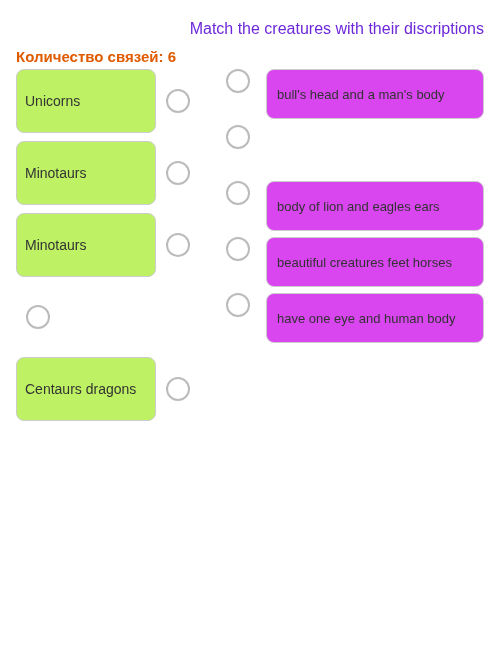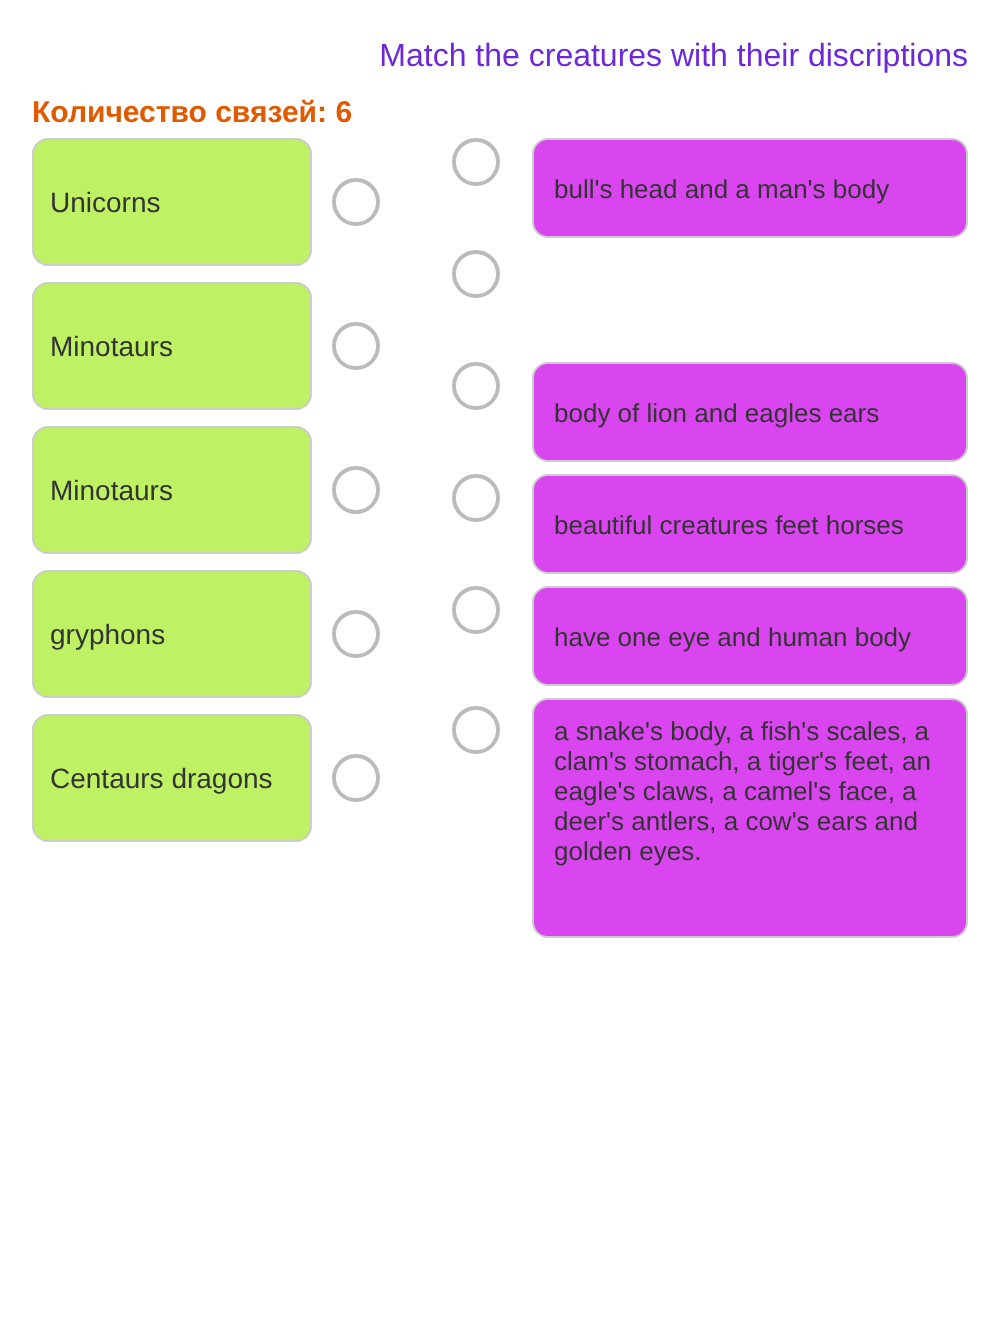--- a/index.html
+++ b/index.html
@@ -128,23 +128,20 @@
     </div>
 
     <div class="left-item">
       <div class="left-box">
         <span>Minotaurs</span>
       </div>
       <div class="radio-left"></div>
     </div>
 
     <div class="left-item">
-      <div class="left-box">
-        <span>gryphons</span>
-      </div>
       <div class="radio-left"></div>
     </div>
 
     <div class="left-item">
       <div class="left-box">
         <span>Centaurs dragons</span>
       </div>
       <div class="radio-left"></div>
     </div>
 
@@ -177,20 +174,14 @@
       </div>
     </div>
 
     <div class="right-desc-item">
       <div class="radio-right"></div>
       <div class="right-box">
         <span>have one eye and human body</span>
       </div>
     </div>
 
-    <div class="right-desc-item big-right-desc">
-      <div class="radio-right" style="margin-top:4px;"></div>
-      <div class="right-box" style="min-height:120px; align-items:flex-start;">
-        <span>a snake's body, a fish's scales, a clam's stomach, a tiger's feet, an eagle's claws, a camel's face, a deer's antlers, a cow's ears and golden eyes.</span>
-      </div>
-    </div>
   </div>
 </div>
 
 </body></html>

